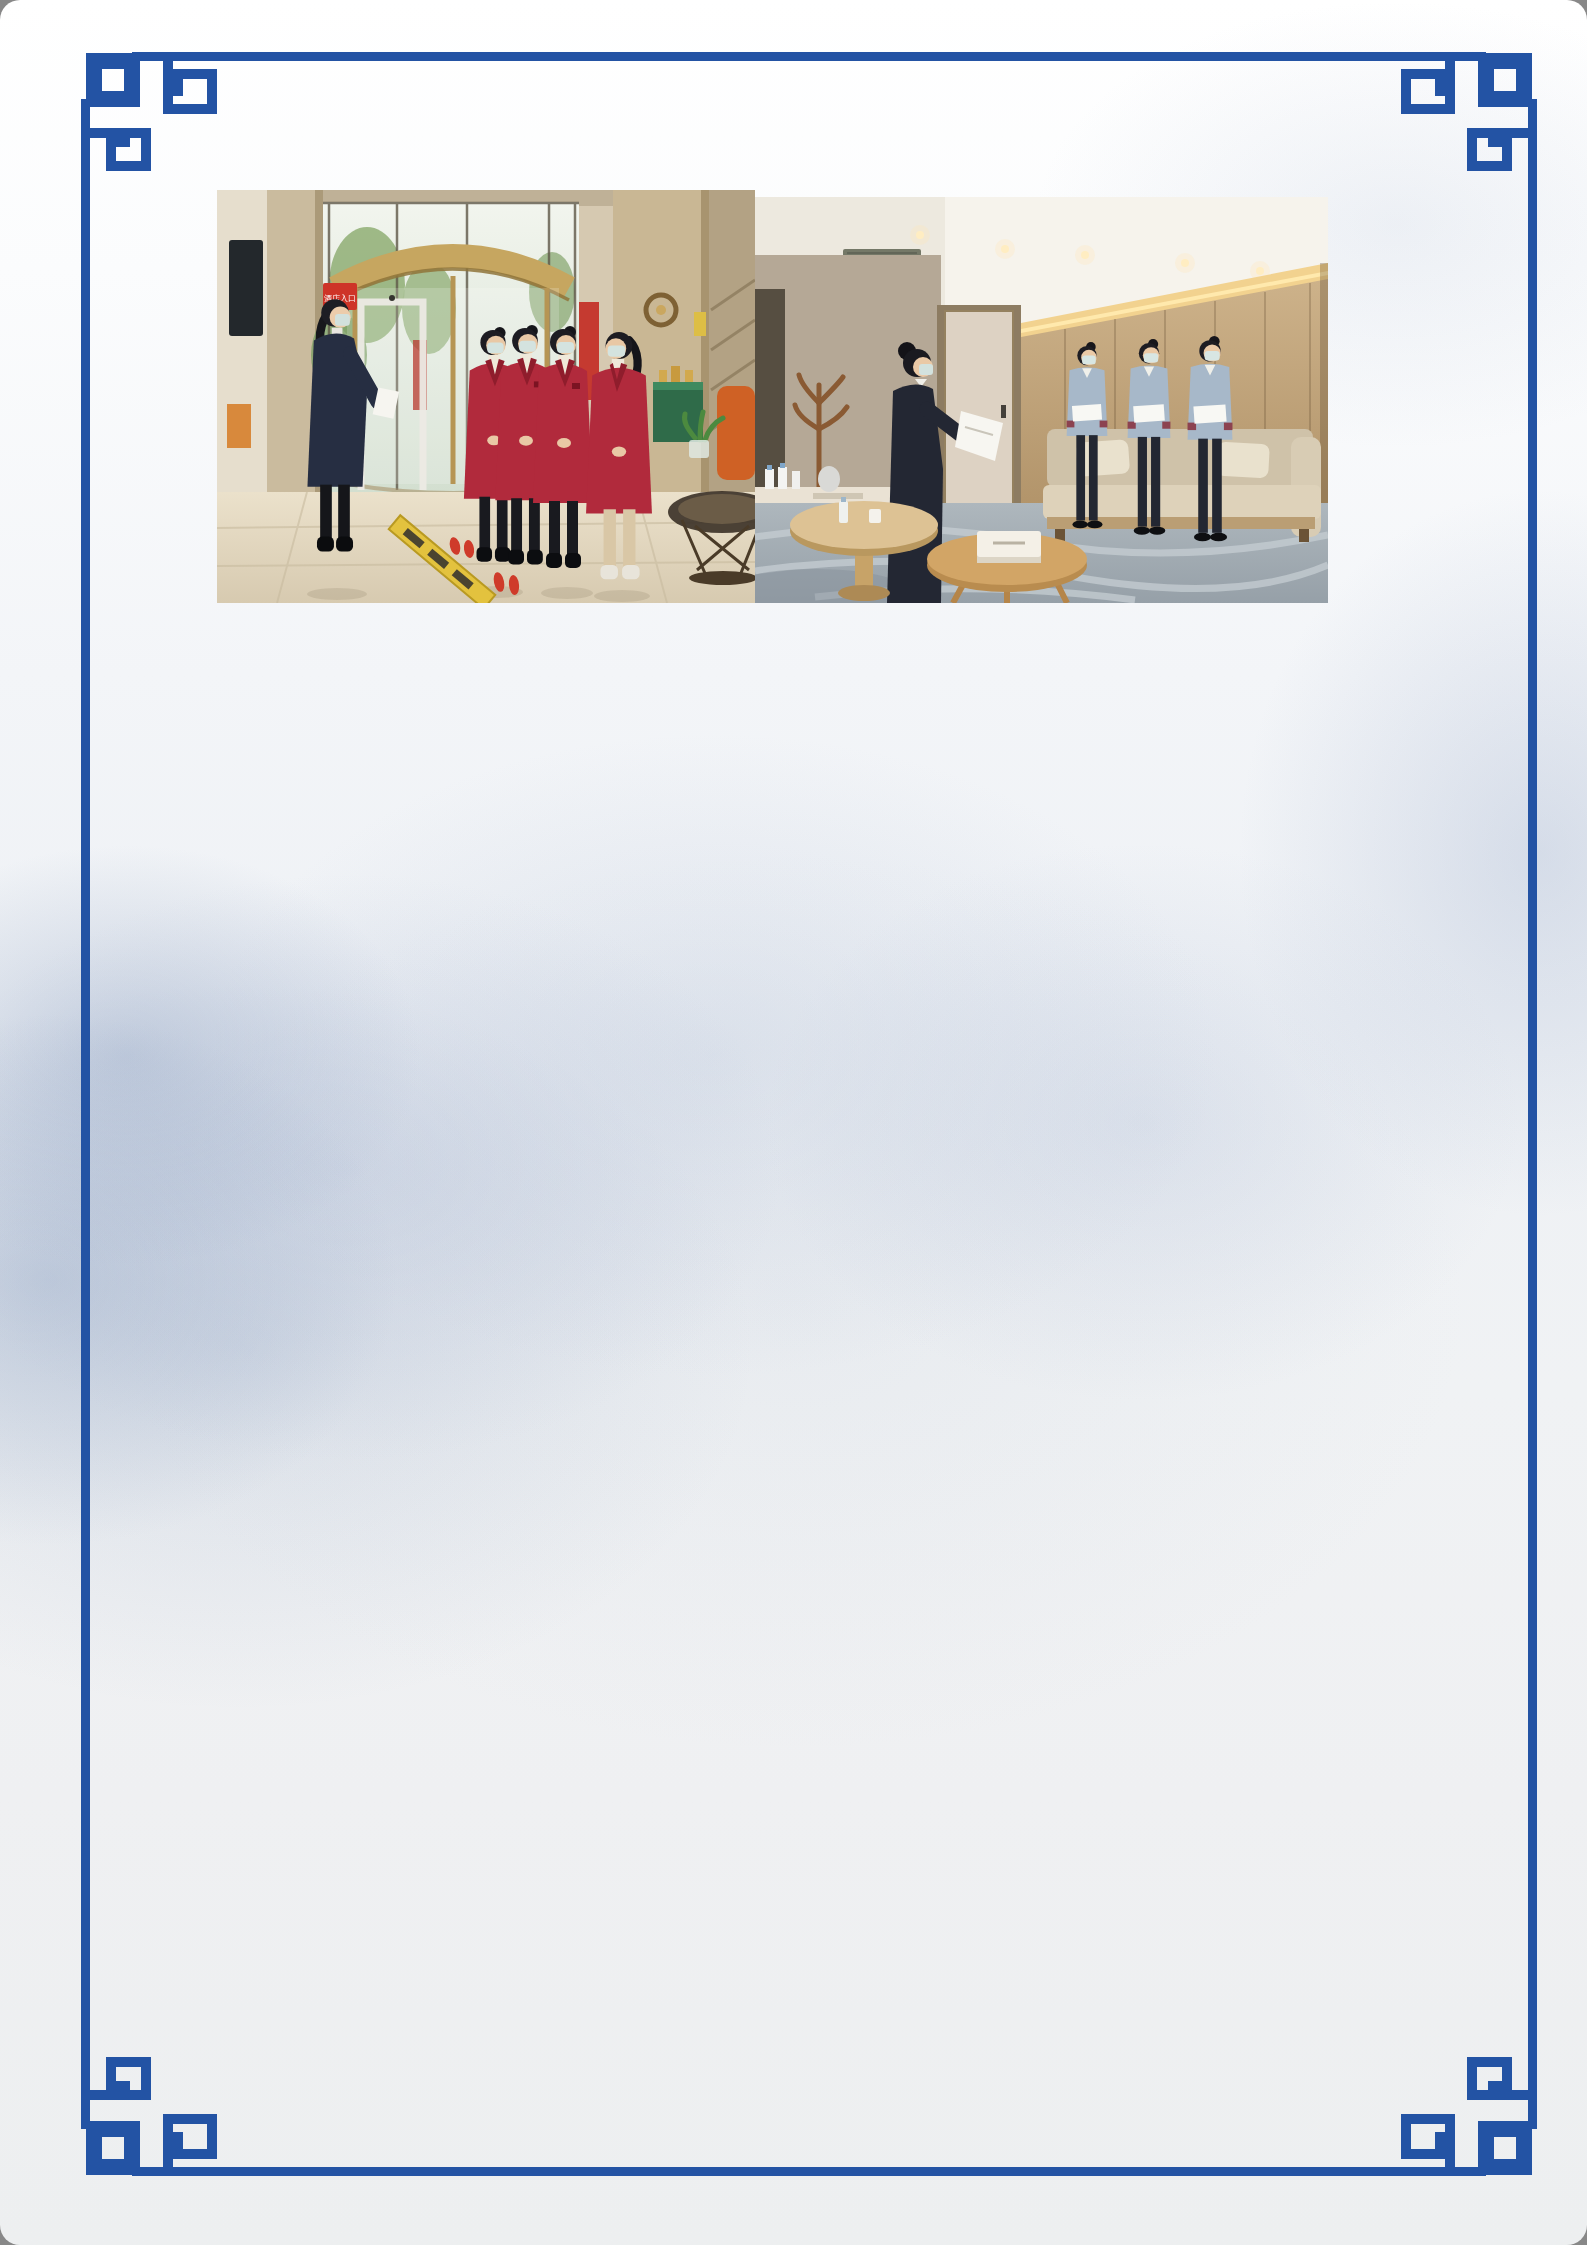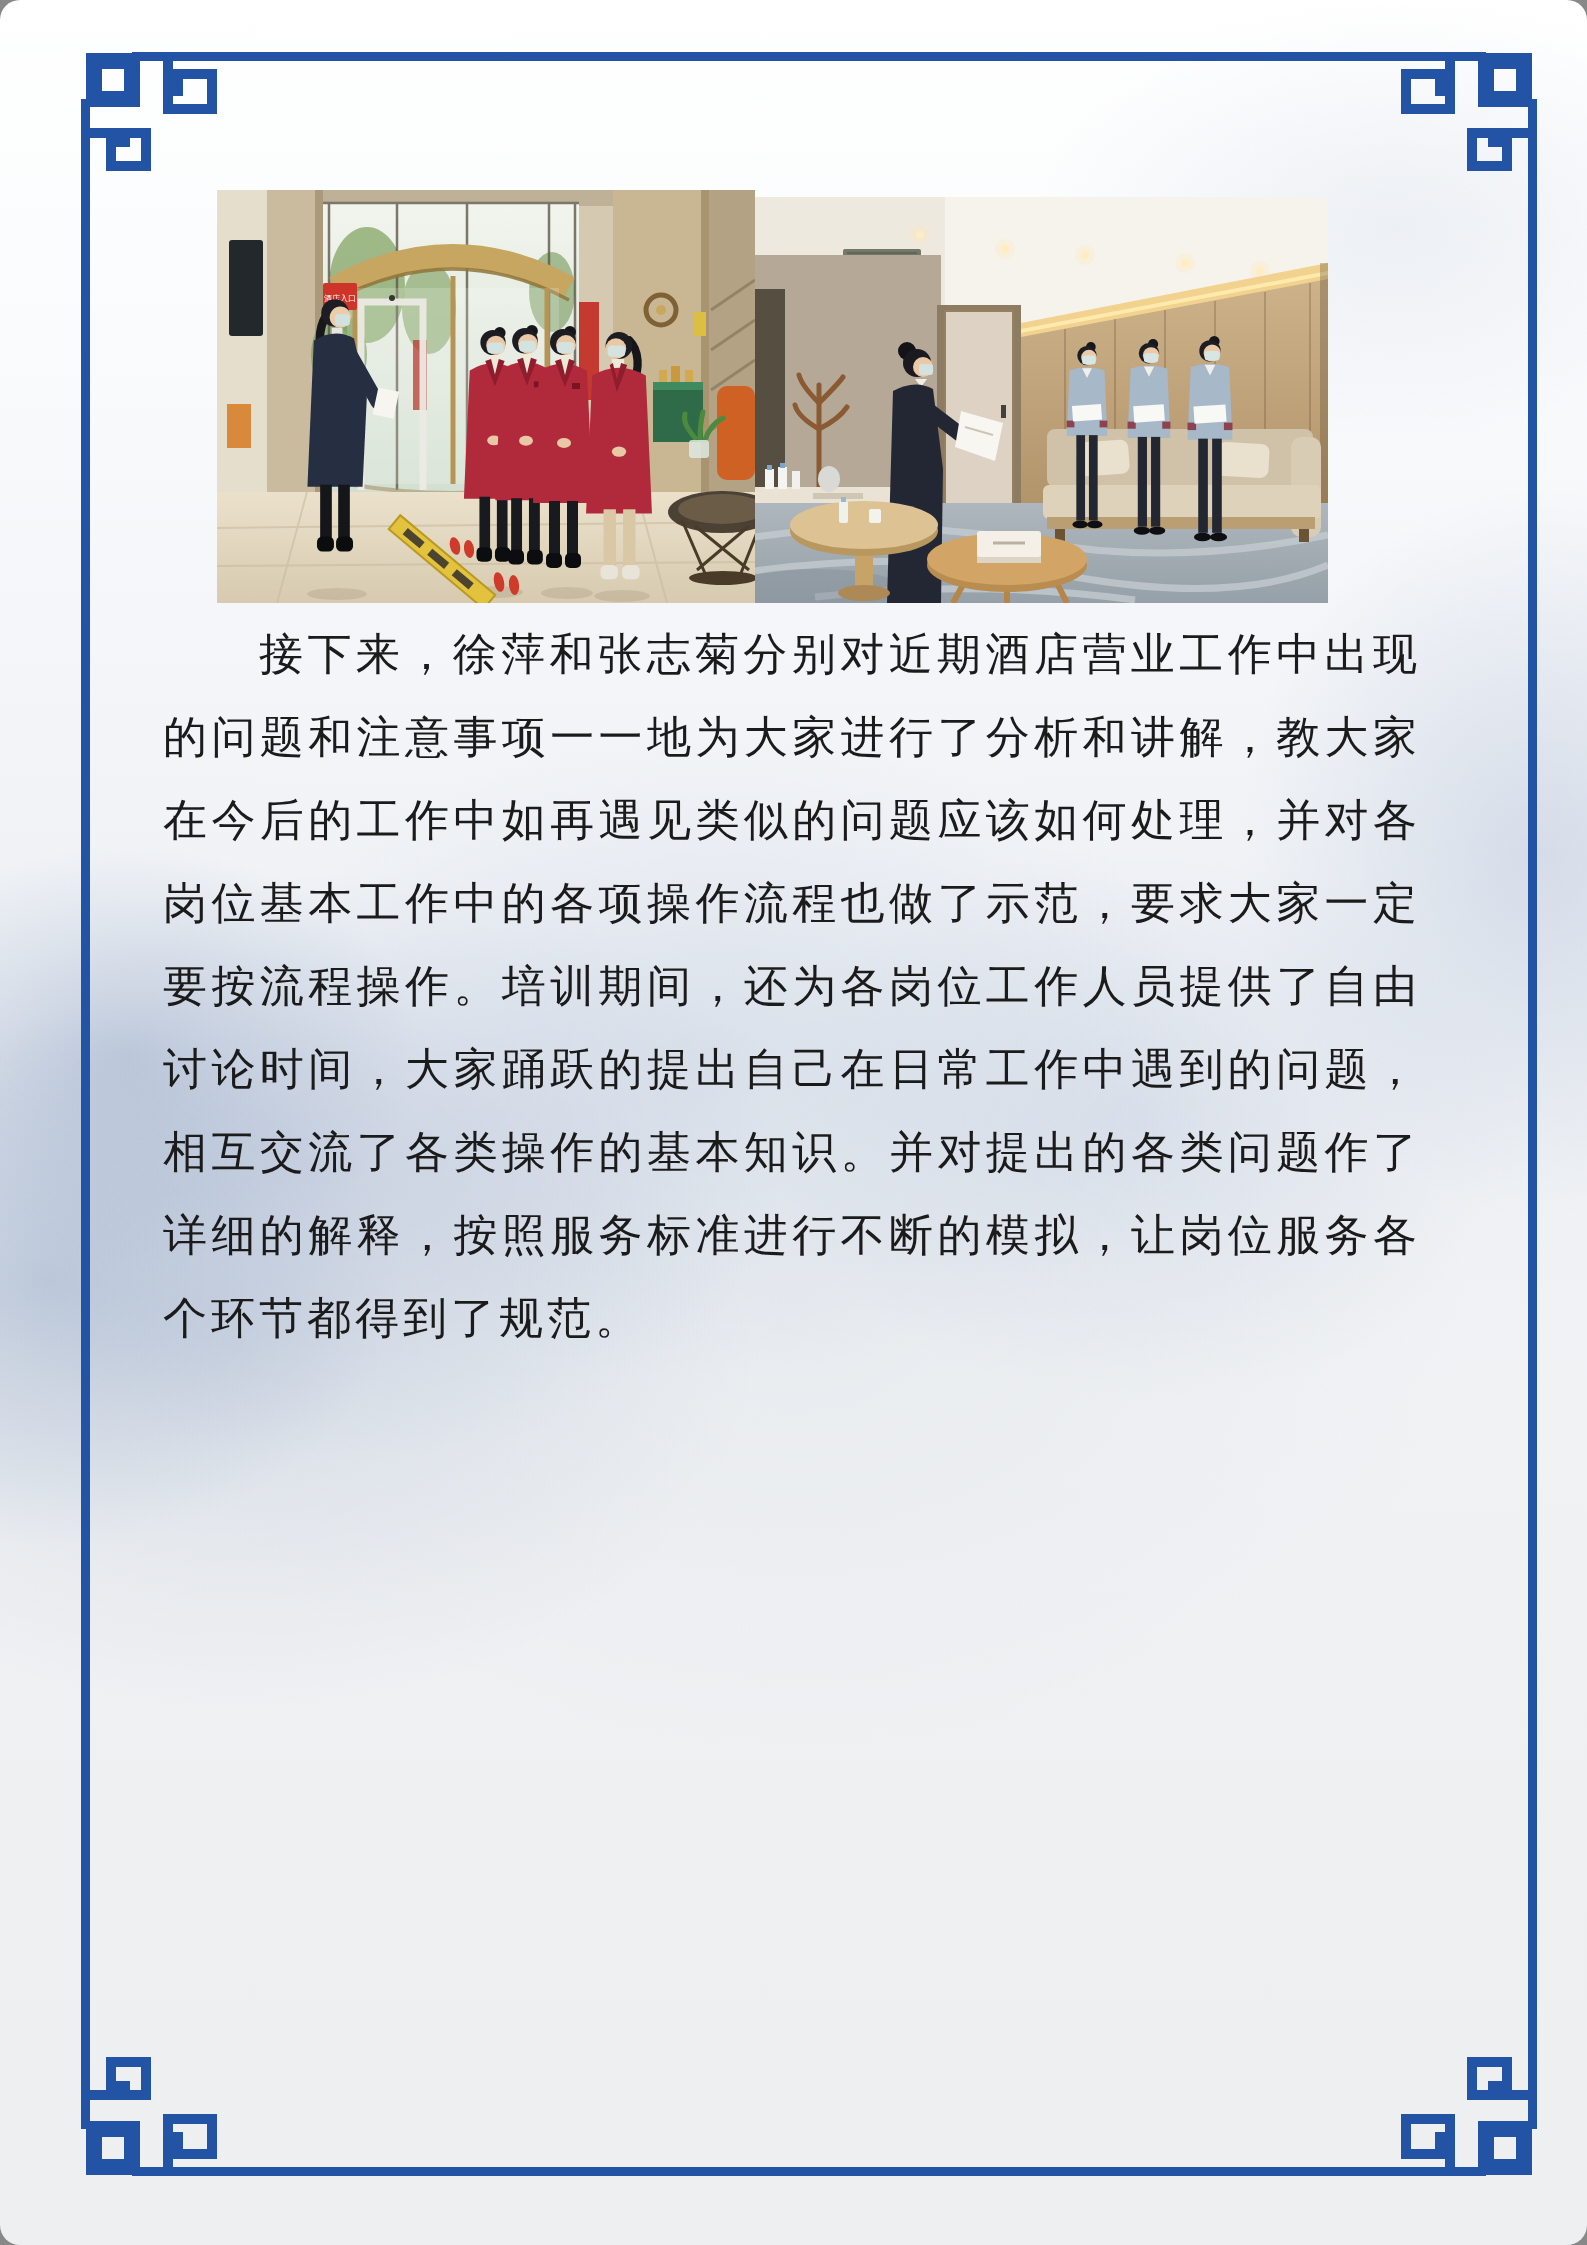--- a/index.html
+++ b/index.html
@@ -392,16 +392,15 @@
         <ellipse cx="252" cy="368" rx="80" ry="27" fill="#b98c4f"></ellipse>
         <ellipse cx="252" cy="362" rx="80" ry="26" fill="#d2a566"></ellipse>
         <rect x="222" y="354" width="64" height="12" fill="#dcd5c6"></rect>
         <rect x="222" y="334" width="64" height="26" rx="3" fill="#f4f0e7"></rect>
         <line x1="238" y1="346" x2="270" y2="346" stroke="#b9b2a3" stroke-width="3"></line>
       </g>
     </svg>
   </div>
 
   <div class="article">
-    <p>接下来，徐萍和张志菊分别对近期酒店营业工作中出现的问题和注意事项一一地为大家进行了分析和讲解，教大家在今后的工作中如再遇见类似的问题应该如何处理，并对各岗位基本工作中的各项操作流程也做了示范，要求大家一定要按流程操作。培训期间，还为各岗位工作人员提供了自由讨论时间，大家踊跃的提出自己在日常工作中遇到的问题，相互交流了各类操作的基本知识。并对提出的各类问题作了详细的解释，按照服务标准进行不断的模拟，让岗位服务各个环节都得到了规范。</p>
   </div>
 
 </div>
 
 </body></html>

